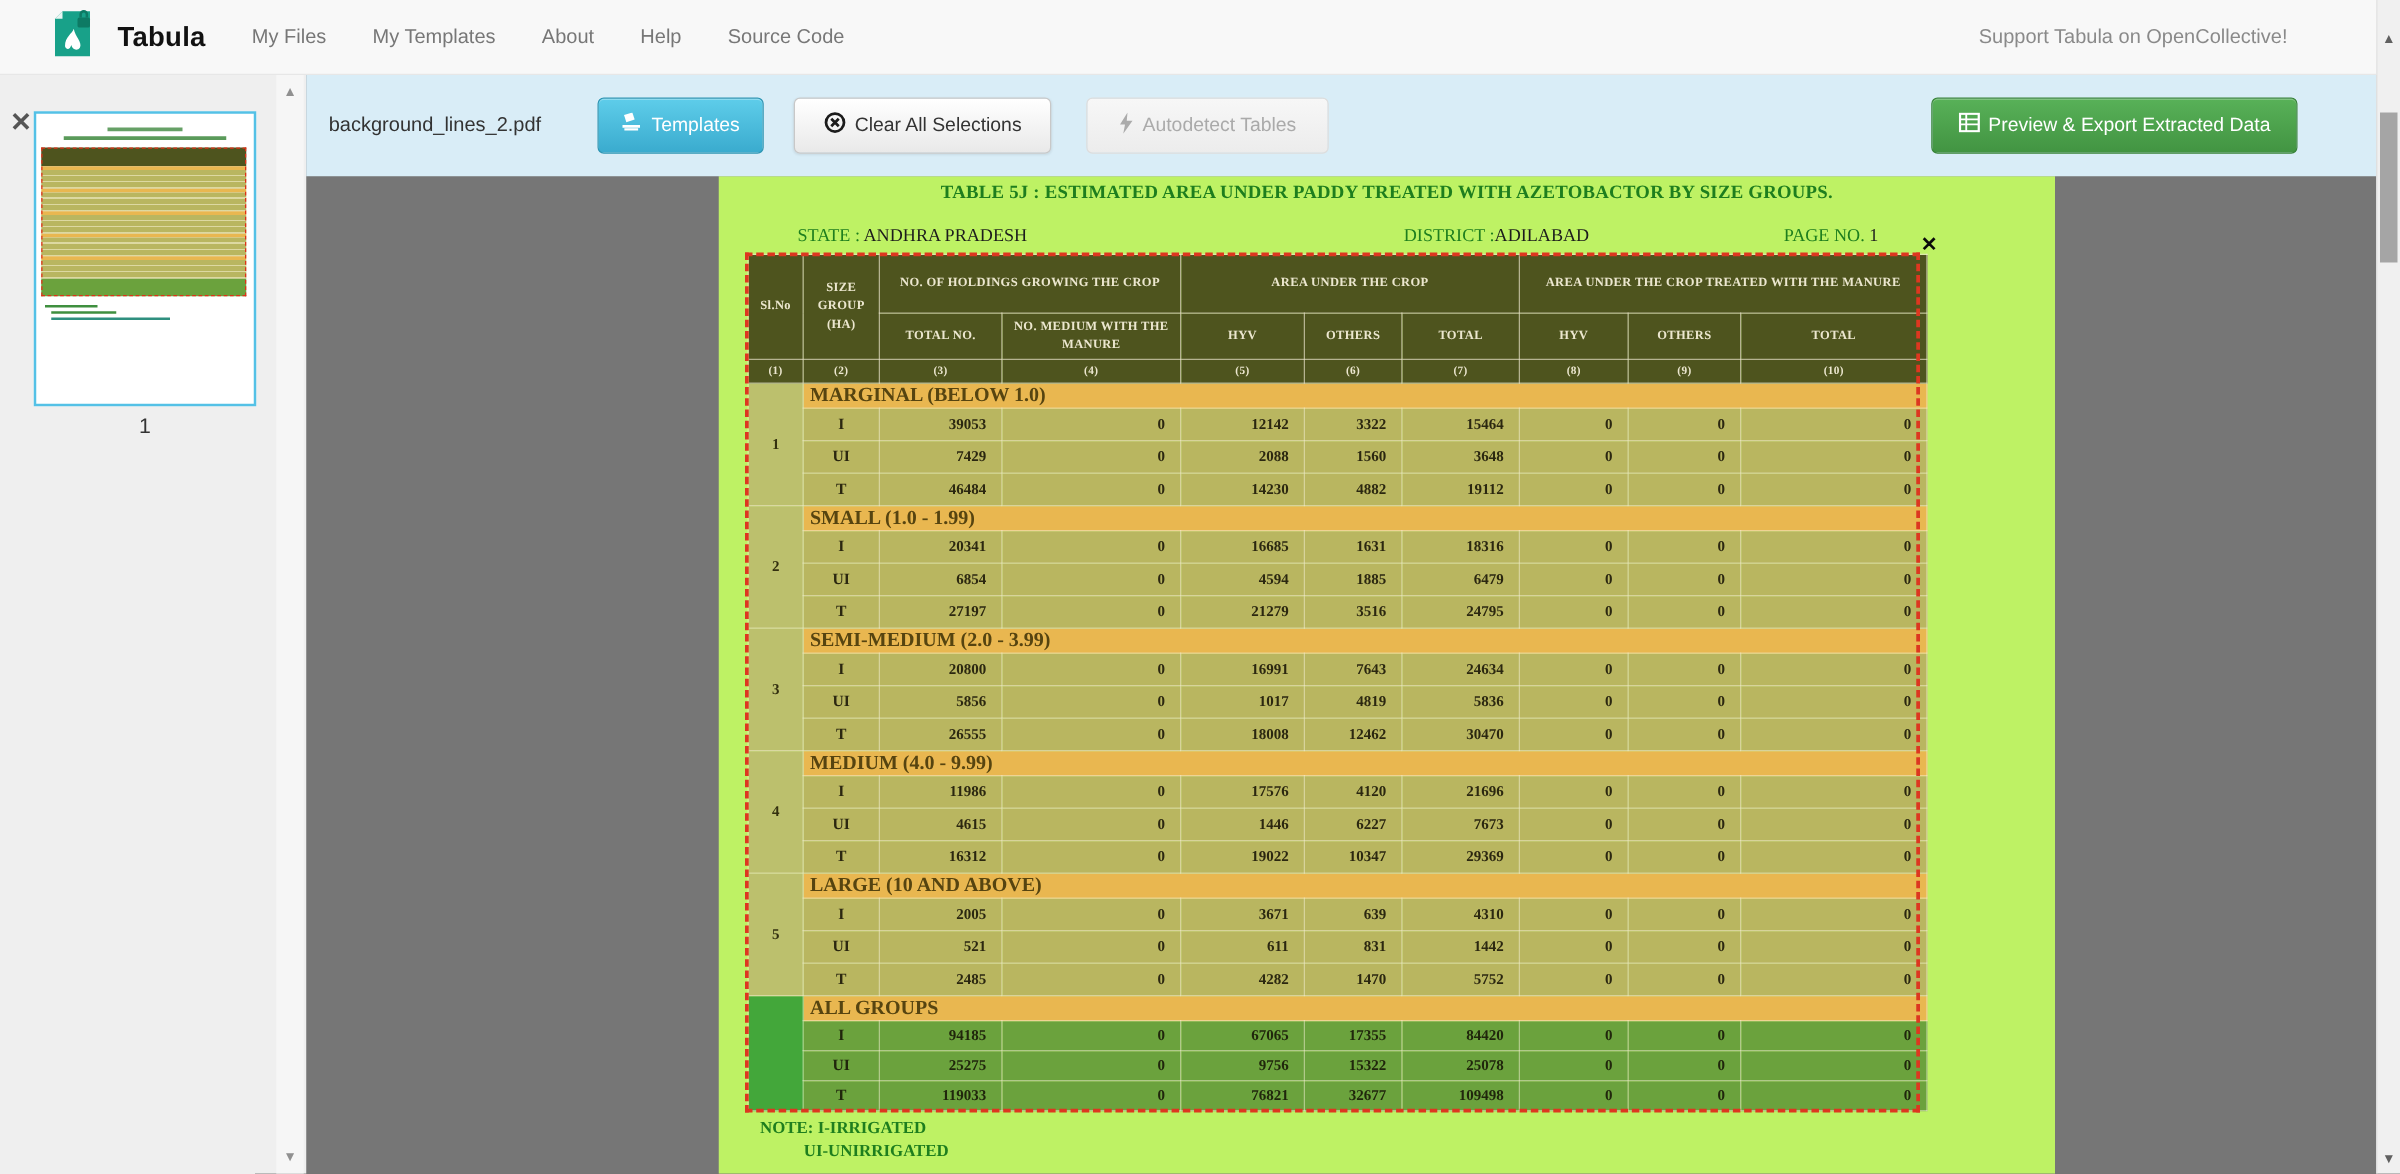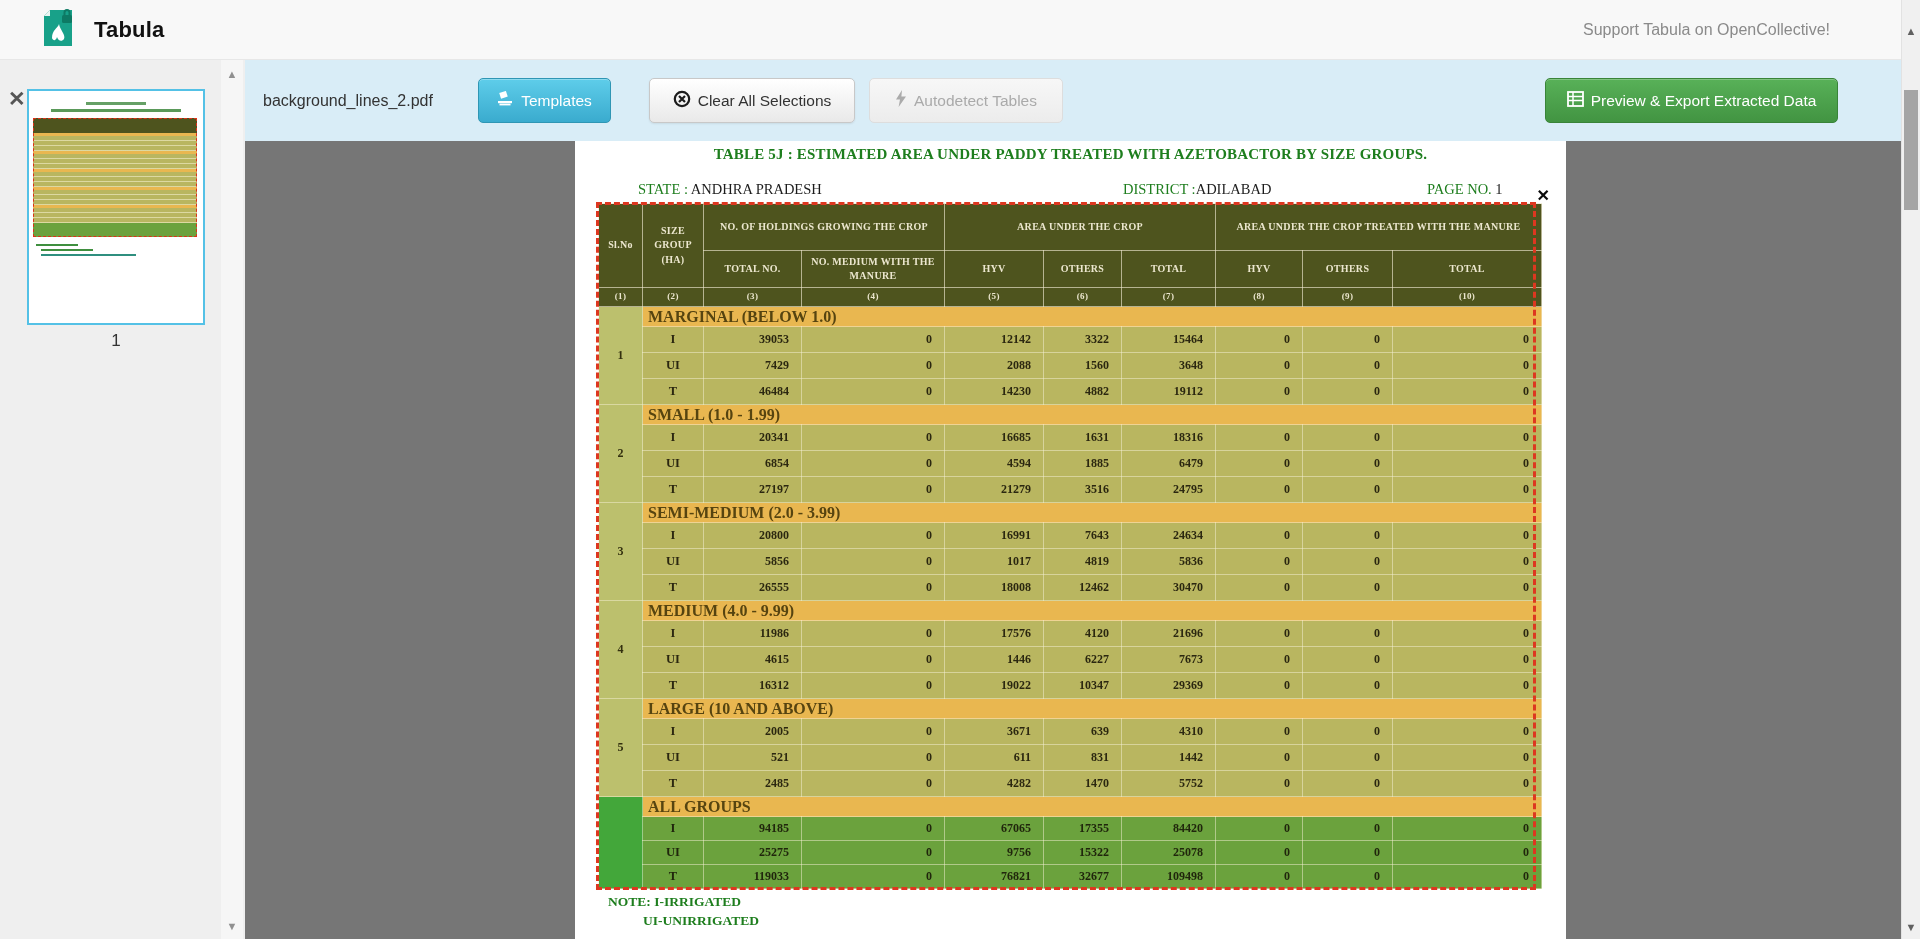--- a/index.html
+++ b/index.html
@@ -38,21 +38,20 @@
   }
   .btn-templates {
     left:233px; width:133px;
     background:linear-gradient(#5ecdea,#3aabce); border-color:#2f96b4; color:#fff;
     box-shadow:inset 0 1px 0 rgba(255,255,255,.3);
   }
   .btn-clear {
     left:390px; width:206px;
     background:linear-gradient(#ffffff,#e9e9e9); border-color:#c8c8c8; color:#333;
     box-shadow:0 1px 2px rgba(0,0,0,.08);
-    margin-left:14px;
   }
   .btn-autodetect {
     left:624px; width:194px;
     background:linear-gradient(#f7f7f7,#ececec); border-color:#dddddd; color:#aaa;
     cursor:default;
     text-align:right;
   }
   .btn-export {
     right:63px; width:293px;
     background:linear-gradient(#58b158,#429442); border-color:#398439; color:#fff;
@@ -88,21 +87,21 @@
     border:1px dashed #e03018; }
   .t-note1 { position:absolute; left:7px; top:153px; width:42px; height:2px; background:#3f8f3f; }
   .t-note2 { position:absolute; left:12px; top:158px; width:52px; height:2px; background:#3f8f3f; }
   .t-note3 { position:absolute; left:12px; top:163px; width:95px; height:2px; background:#2f8f7f; }
   .page-num { position:absolute; left:27px; top:271px; width:178px; text-align:center;
     font-size:17px; color:#333; }
 
   
   .workspace { position:absolute; left:245px; top:141px; width:1656px; height:798px;
     background:#767676; z-index:1; }
-  .pdf-page { position:absolute; left:330px; top:0; width:991px; height:798px; background:#ffffff;
+  .pdf-page { position:absolute; left:330px; top:0; width:1069px; height:798px; background:#bef264;
     font-family:"Liberation Serif", serif; }
   .pdf-title { position:absolute; left:0; top:5px; width:100%; text-align:center;
     font-size:15px; font-weight:bold; color:#1e7e1e; letter-spacing:0.2px; }
   .meta { position:absolute; top:40px; font-size:14.5px; font-weight:normal; color:#1c1c1c; white-space:nowrap; }
   .meta .green { color:#1e7e1e; }
   .meta-state { left:63px; }
   .meta-district { left:507px;margin-left:41px; }
   .meta-page { left:852px; }
 
   
@@ -158,20 +157,27 @@
       <svg width="34" height="40" viewBox="0 0 34 40">
         <path d="M8 2 L30 2 L30 38 L2 38 L2 8 Z" fill="#18a189"></path>
         <path d="M8 2 L8 8 L2 8 Z" fill="#e9f5f2"></path>
         <path d="M10 30 C10 22 16 20 17 16 C18 22 24 27 22 31 C20 34 16 33 15 29 C14 33 11 33 10 30 Z" fill="#ffffff"></path>
         <rect x="20" y="7" width="10" height="8" rx="1.5" fill="#0d7a64"></rect>
         <path d="M22.5 7 L22.5 4.5 A2.5 2.5 0 0 1 27.5 4.5 L27.5 7" fill="none" stroke="#0d7a64" stroke-width="2"></path>
       </svg>
     </span>
     <span class="brand-name">Tabula</span>
   </div>
+  <ul class="nav-links">
+    <li>My Files</li>
+    <li>My Templates</li>
+    <li>About</li>
+    <li>Help</li>
+    <li>Source Code</li>
+  </ul>
   <span class="support-link">Support Tabula on OpenCollective!</span>
 </div>
 
 <div class="toolbar">
   <span class="filename">background_lines_2.pdf</span>
 
   <div class="btn btn-templates">
     <span>
       <svg width="17" height="16" viewBox="0 0 17 16">
         <path d="M3 1 L10 1 L10 7 L3 7 Z" fill="#fff" transform="rotate(-18 6 4)"></path>

